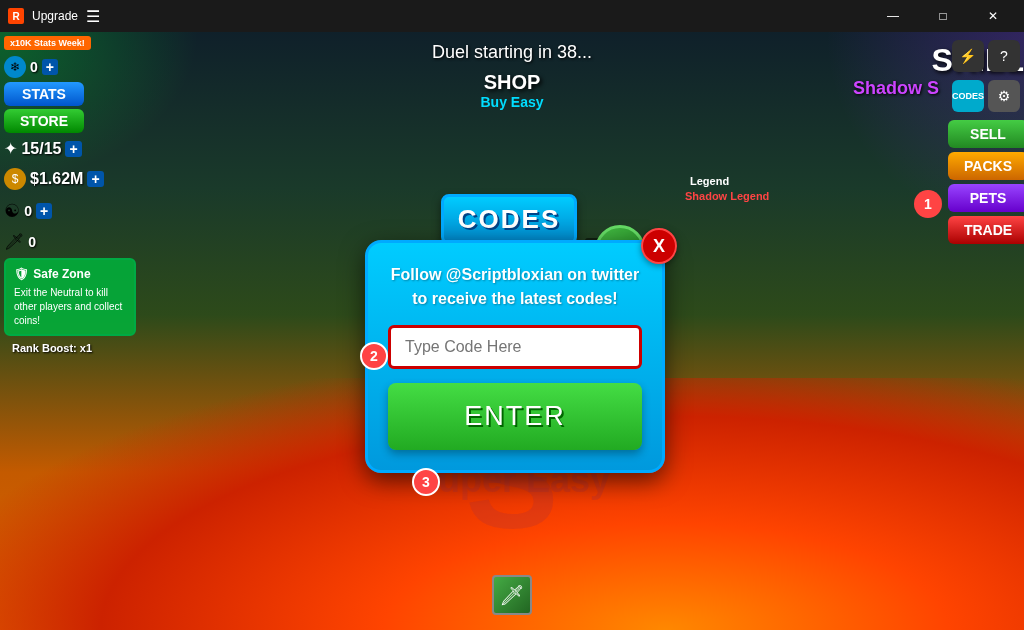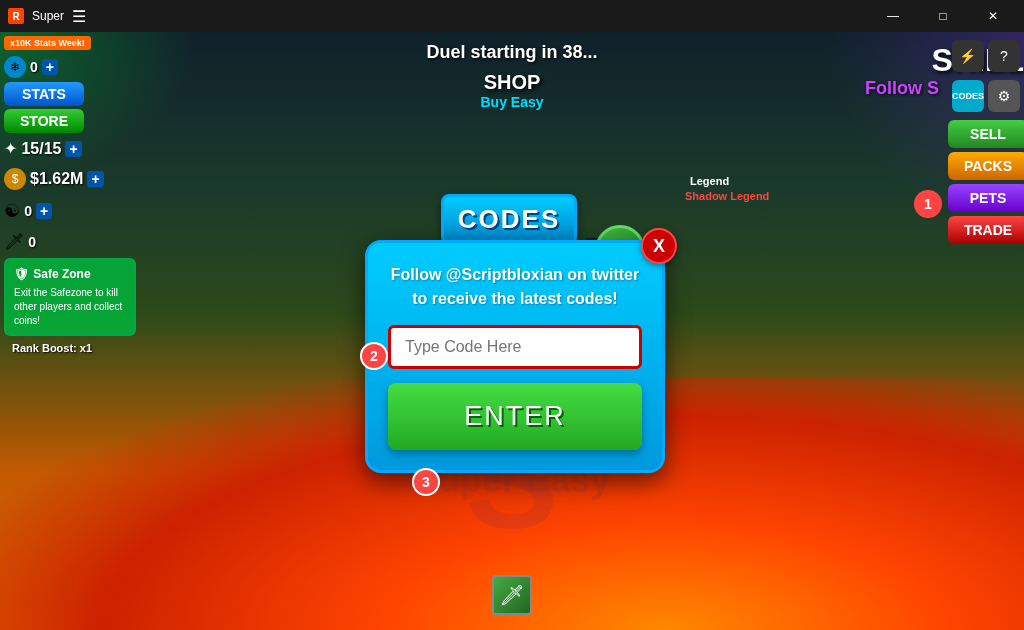--- a/index.html
+++ b/index.html
@@ -70,21 +70,21 @@
     }
 
     
     .duel-notification {
       position: absolute;
       top: 42px;
       left: 50%;
       transform: translateX(-50%);
       color: white;
       font-size: 18px;
-      font-weight: bold;
+      font-weight: normal;
       text-shadow: 1px 1px 3px black;
       z-index: 50;
       white-space: nowrap;
     }
 
     
     .shop-area {
       position: absolute;
       top: 60px;
       left: 50%;
@@ -617,21 +617,21 @@
 <body>
 
 <div class="game-bg"></div>
 <div class="green-glow"></div>
 <div class="purple-glow"></div>
 <div class="fire-area"></div>
 
 <div class="titlebar">
   <div class="titlebar-left">
     <div class="titlebar-icon">R</div>
-    <span class="titlebar-title">Super</span>
+    <span class="titlebar-title">Upgrade</span>
     <span class="titlebar-menu">☰</span>
   </div>
   <div class="titlebar-controls">
     <button class="titlebar-btn">—</button>
     <button class="titlebar-btn">□</button>
     <button class="titlebar-btn close">✕</button>
   </div>
 </div>
 
 <div class="duel-notification">Duel starting in 38...</div>
@@ -654,21 +654,21 @@
   <div class="codes-modal-close">X</div>
   <div class="codes-modal-text">Follow @Scriptbloxian on twitter to receive the latest codes!</div>
   <input class="codes-input" type="text" placeholder="Type Code Here" style="">
   <button class="enter-btn">ENTER</button>
 </div>
 
 <div class="step-badge step-2">2</div>
 <div class="step-badge step-3">3</div>
 
 <div class="skill-text">SKILL</div>
-<div class="upgrade-text">Follow S</div>
+<div class="upgrade-text">Shadow S</div>
 
 <div class="left-panel">
   <div class="boost-badge">x10K Stats Week!</div>
 
   <div class="stat-row">
     <div class="stat-icon blue">❄</div>
     <span class="stat-value">0</span>
     <span class="stat-plus">+</span>
   </div>
 
@@ -696,21 +696,21 @@
   <div class="kunai-row">
     <span style="font-size:16px; margin-right:4px;">🗡</span>
     <span class="kunai-val">0</span>
   </div>
 
   <div class="safe-zone">
     <div class="safe-zone-title">
       <span>🛡</span>
       <span>Safe Zone</span>
     </div>
-    <div>Exit the Safezone to kill other players and collect coins!</div>
+    <div>Exit the Neutral to kill other players and collect coins!</div>
   </div>
   <div class="rank-boost">Rank Boost: x1</div>
 </div>
 
 <div class="right-panel">
   <div class="top-right-icons">
     <div class="icon-box dark">⚡</div>
     <div class="icon-box dark">?</div>
   </div>
   <div class="top-right-icons">

